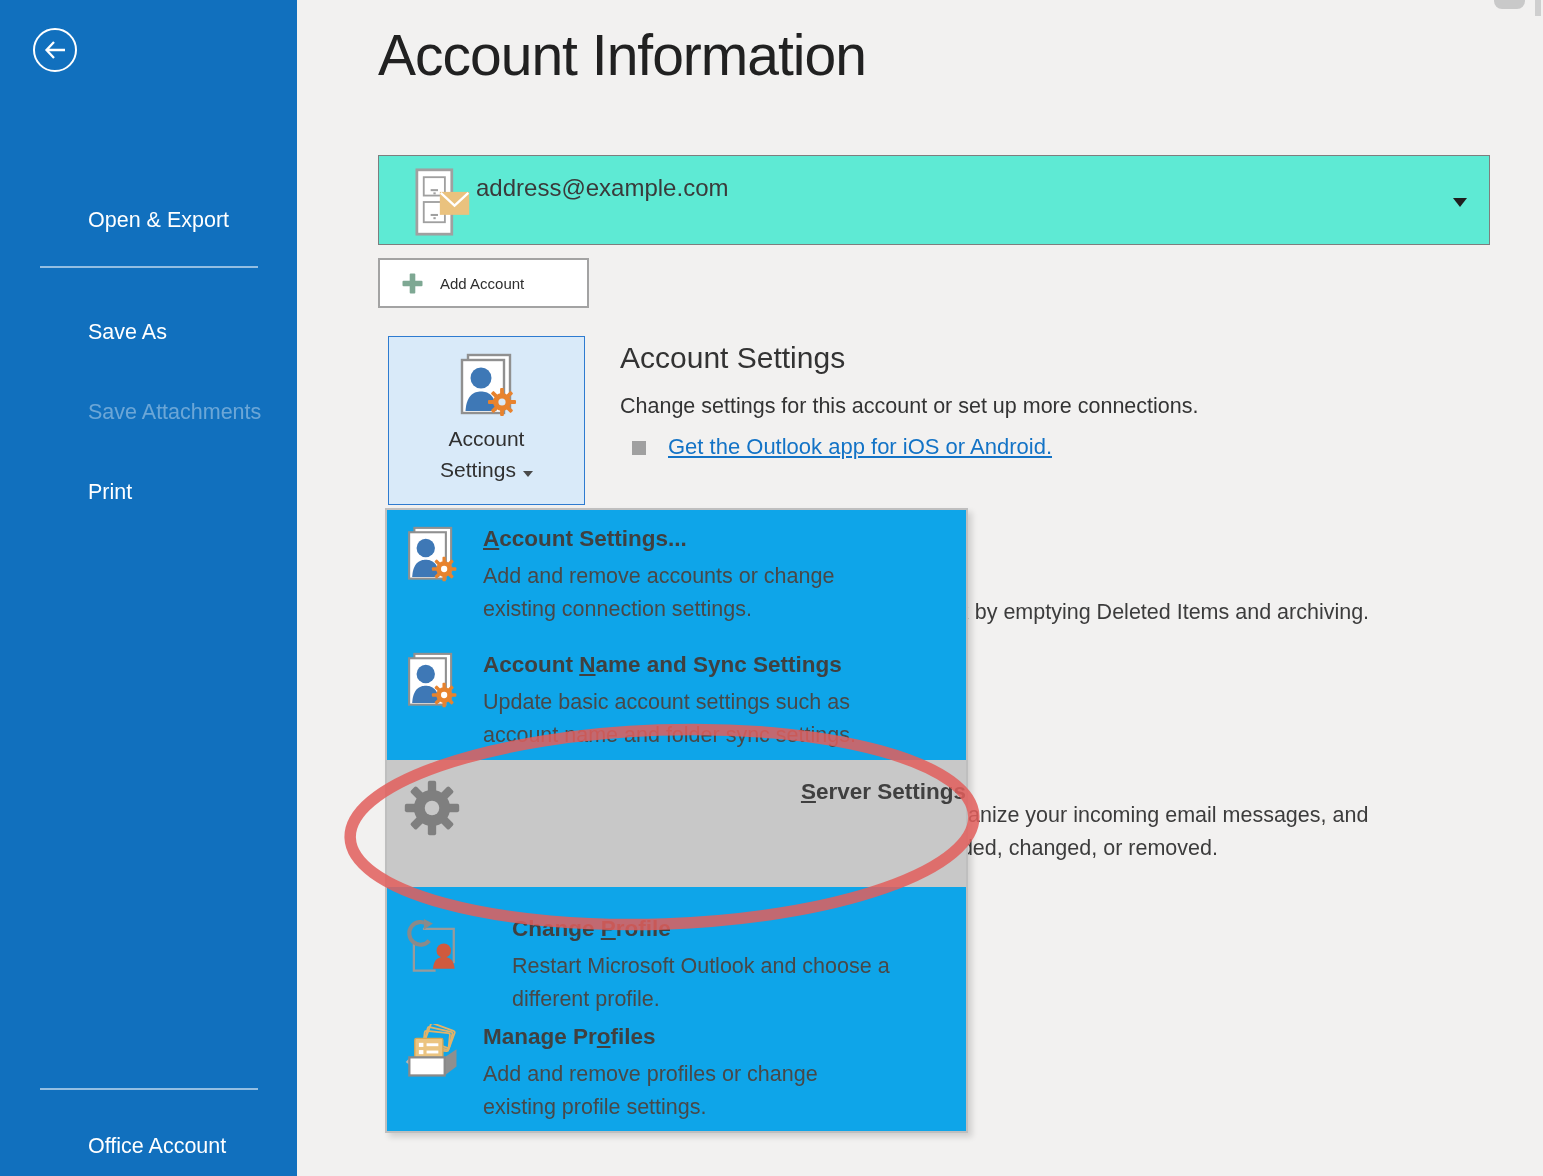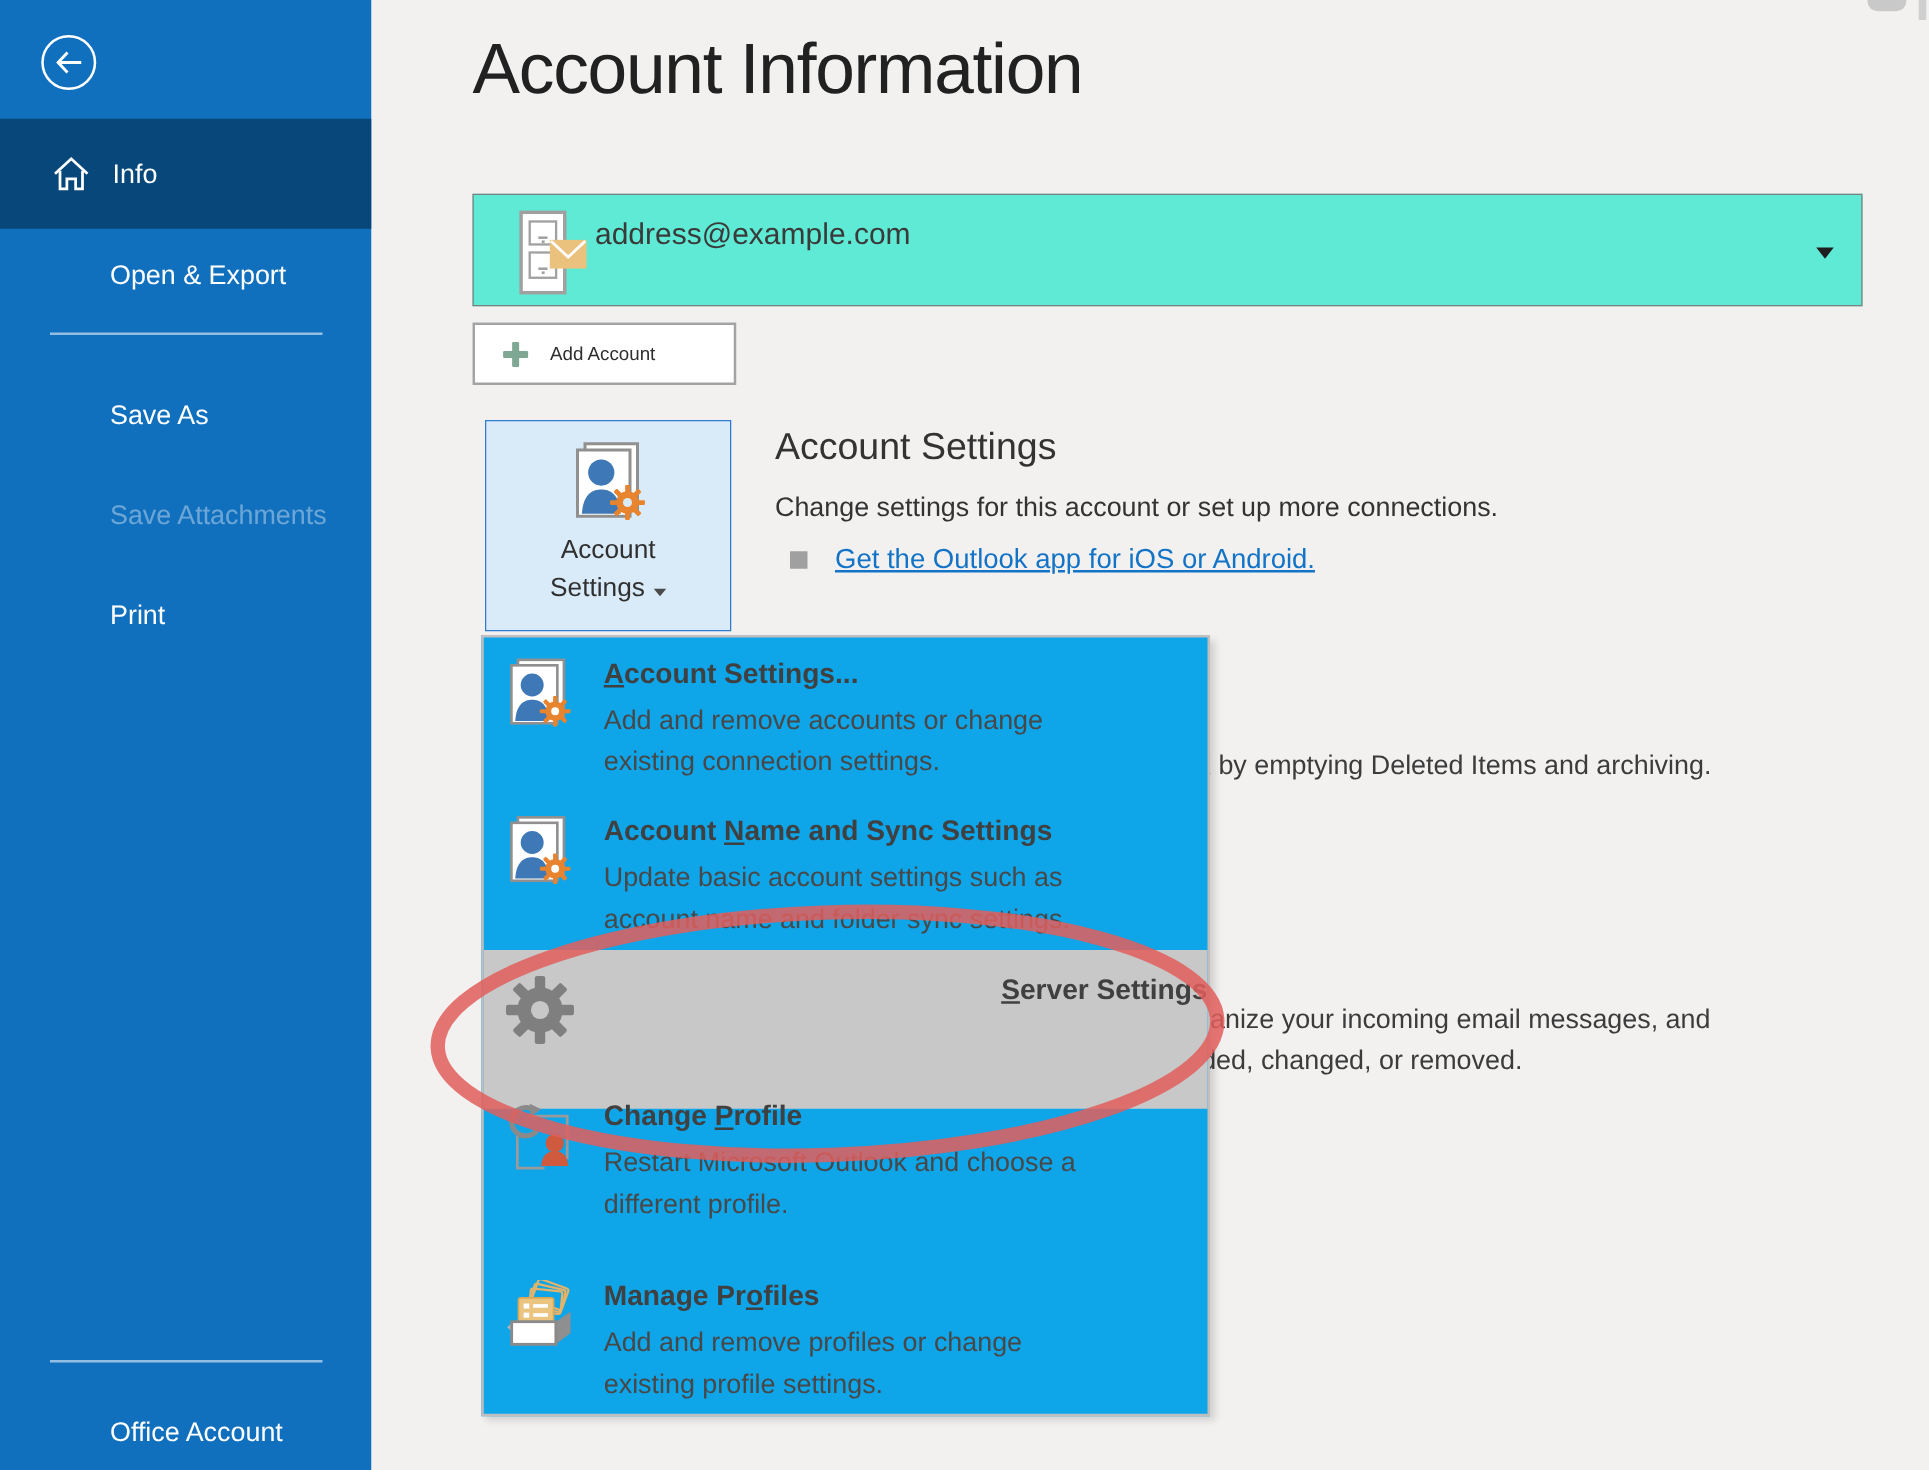--- a/index.html
+++ b/index.html
@@ -61,29 +61,20 @@
 
 <div class="sidebar">
   <div class="back-btn">
     <span style="display:flex;">
       <svg width="26" height="26" viewBox="0 0 26 26">
           <path d="M12 5 L4.5 13 L12 21 M4.5 13 H23" fill="none" stroke="#fff" stroke-width="2.3"></path>
         </svg>
     </span>
   </div>
 
-  <div class="side-row row-selected" style="top:95px;">
-    <span class="home-ico">
-      <svg width="34" height="34" viewBox="0 0 34 34">
-          <path d="M4 17 L17 5 L30 17" fill="none" stroke="#fff" stroke-width="2.2"></path>
-          <path d="M8 14.5 V29 H13.5 V21 H20.5 V29 H26 V14.5" fill="none" stroke="#fff" stroke-width="2.2"></path>
-        </svg>
-    </span>
-    <span class="lbl">Info</span>
-  </div>
 
   <div class="side-row" style="top:198px;">
     <span class="lbl">Open &amp; Export</span>
   </div>
 
   <div class="side-divider" style="top:266px;"></div>
 
   <div class="side-row" style="top:310px;">
     <span class="lbl">Save As</span>
   </div>
@@ -241,21 +232,21 @@
           </g>
           <circle cx="0" cy="0" r="8" fill="#C8C8C8"></circle>
         </g>
       </svg>
     </span>
     <div class="mi-body">
       <div class="mi-title"><span></span><span class="accel">S</span><span>erver Settings</span></div>
     </div>
   </div>
 
-  <div class="mi" style="top:368px;">
+  <div class="mi" style="top:404px;padding-left:29px;">
     <span class="mi-icon">
       <svg width="58" height="62" viewBox="0 0 64 68">
         <path d="M22 14 H56 V52" fill="none" stroke="#9A9A9A" stroke-width="2.5"></path>
         <path d="M12 30 V60 H36" fill="none" stroke="#9A9A9A" stroke-width="2.5"></path>
         <path d="M27 9 A 12.5 12.5 0 1 0 29 27" fill="none" stroke="#8A8A8A" stroke-width="4.5"></path>
         <polygon points="23,3 33,8 23,15" fill="#8A8A8A"></polygon>
         <circle cx="45" cy="38" r="8" fill="#D05A3E"></circle>
         <path d="M33 58 C34 47.5 39 45 45 45 C51 45 56 47.5 57 58 Z" fill="#D05A3E"></path>
       </svg>
     </span>

